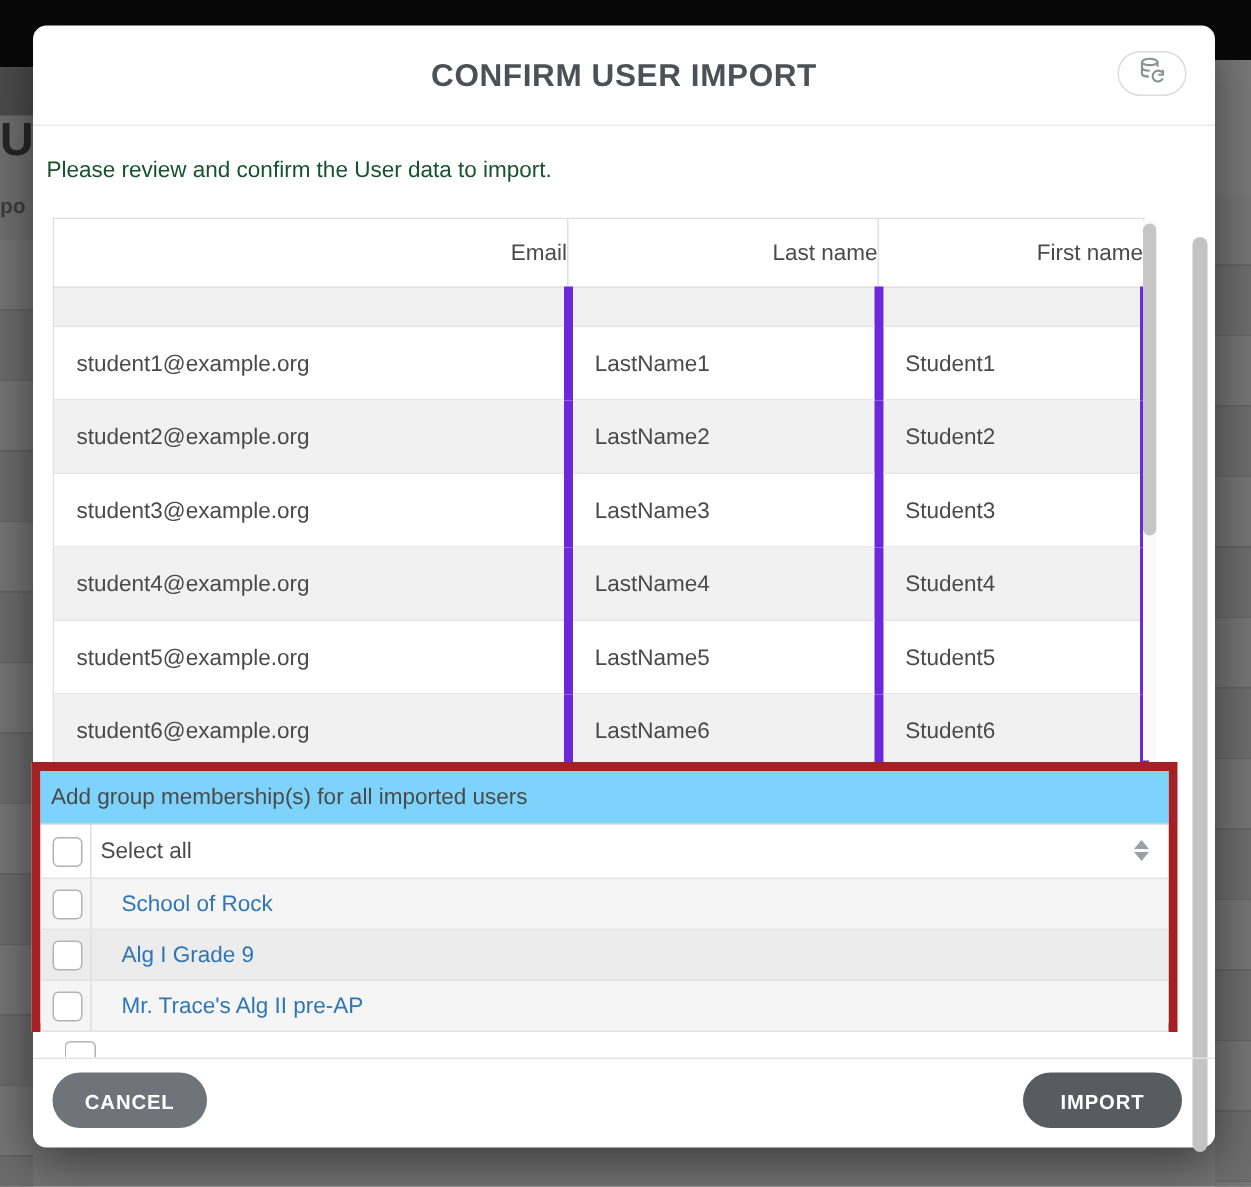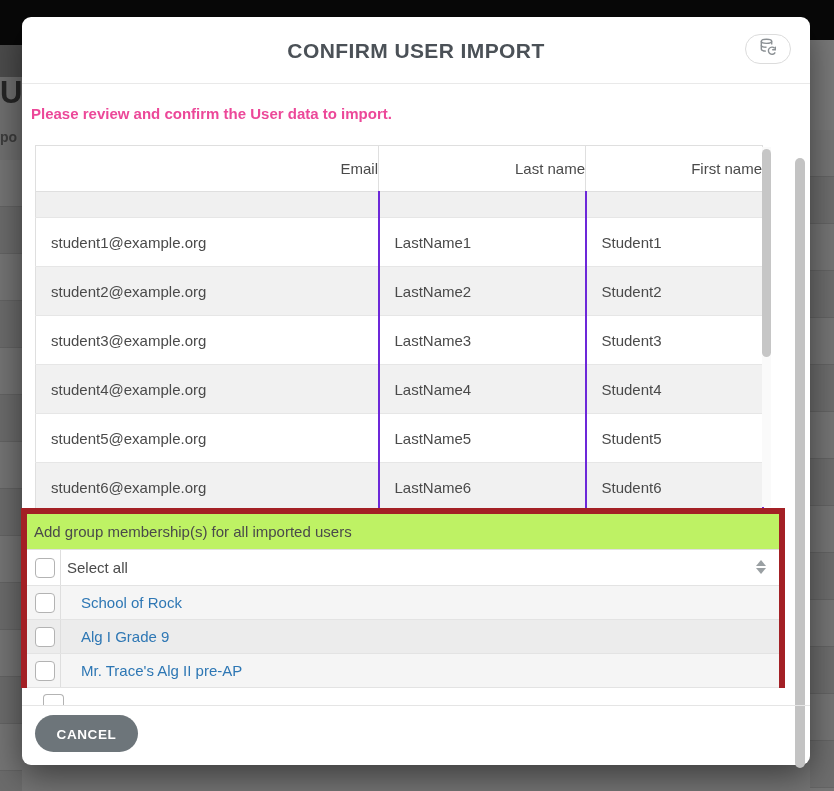--- a/index.html
+++ b/index.html
@@ -25,47 +25,47 @@
     border-radius:9px; box-shadow:0 10px 35px rgba(0,0,0,0.5); }
 
   .modal-header { position:absolute; left:0; top:0; width:100%; height:67px;
     border-bottom:1px solid #e9e9e9; }
   .modal-title { position:absolute; left:0; right:0; top:0; height:67px; line-height:67px;
     text-align:center; font-size:21px; font-weight:bold; color:#4b5157; letter-spacing:0.4px;border-radius:20px; }
   .icon-btn { position:absolute; right:19px; top:17px; width:46px; height:30px;
     border:1px solid #dcdcdc; border-radius:16px; background:#fff;
     display:flex; align-items:center; justify-content:center; cursor:pointer; }
 
-  .intro { position:absolute; left:9px; top:88px; font-size:15px; color:#ec4899;font-weight:bold; }
+  .intro { position:absolute; left:9px; top:88px; font-size:15px; color:#14532d; }
 
   
   .table-wrap { position:absolute; left:13px; top:128px; width:736px; height:363px; overflow:hidden; }
   table.users { border-collapse:collapse; table-layout:fixed; width:727px; font-size:15px; color:#4a4a4a; }
   table.users th { height:46px; font-weight:normal; text-align:right; padding:0 0 0 15px;
     border:1px solid #dfdfdf; background:#fff; }
   table.users td { height:49px; padding:0 0 0 15px; border-left:1px solid #dfdfdf;
-    border-right:2px solid #6d28d9; border-bottom:1px solid #e6e6e6; background:#fff; overflow:hidden; white-space:nowrap; }
+    border-right:6px solid #6d28d9; border-bottom:1px solid #e6e6e6; background:#fff; overflow:hidden; white-space:nowrap; }
   table.users tr.row-empty td { height:26px; background:#f0f0f0; }
   table.users tr.row-alt td { background:#f1f1f1; }
   .col-email { width:343px; } .col-last { width:207px; } .col-first { width:177px; }
 
   .table-scrollbar { position:absolute; right:0; top:2px; width:9px; height:360px; background:#fafafa; }
   .table-scroll-thumb { position:absolute; left:0; top:2px; width:9px; height:208px;
     background:#c6c6c6; border-radius:5px; }
 
   
   .modal-scroll-track { position:absolute; right:2px; top:70px; width:13px; height:640px; background:#ffffff; }
   .modal-scroll-thumb { position:absolute; right:3px; top:71px; width:10px; height:610px;
     background:#c3c3c3; border-radius:6px; }
 
   
   .groups-box { position:absolute; left:-1px; top:491px; width:764px; height:180px;
     border:6px solid #a32025; background:#ffffff; z-index:5; }
   .groups-label-row { height:36px; line-height:36px; padding-left:7px; font-size:15px;
-    color:#4a4a4a; background:#bef264; border-bottom:1px solid #e0e0e0; }
+    color:#4a4a4a; background:#7dd3fc; border-bottom:1px solid #e0e0e0; }
   .g-row { display:flex; align-items:stretch; border-bottom:1px solid #e3e3e3; }
   .g-row.select-all { height:36px; background:#fff; position:relative; }
   .g-row.item { height:34px; }
   .g-row.g-light { background:#f5f5f5; }
   .g-row.g-dark { background:#ececec; }
   .cb-cell { width:34px; flex:0 0 34px; display:flex; align-items:center; justify-content:flex-start;
     padding-left:8px; border-right:1px solid #dedede; }
   .checkbox { width:20px; height:20px; border:1px solid #b3b3b3; border-radius:4px; background:#fff; cursor:pointer; }
   .g-label { display:flex; align-items:center; margin-left:6px; font-size:15px; color:#4a4a4a; }
   .g-link { display:flex; align-items:center; margin-left:20px; font-size:15px; color:#2e77b4; cursor:pointer; }
@@ -215,15 +215,16 @@
             </div>
             <span class="g-link">Mr. Trace's Alg II pre-AP</span>
           </div>
         </div>
     </div>
 
     <div class="partial-checkbox"></div>
 
     <div class="footer-divider"></div>
     <button class="btn btn-cancel">CANCEL</button>
+    <button class="btn btn-import">IMPORT</button>
 
   </div>
 </div>
 
 </body></html>

